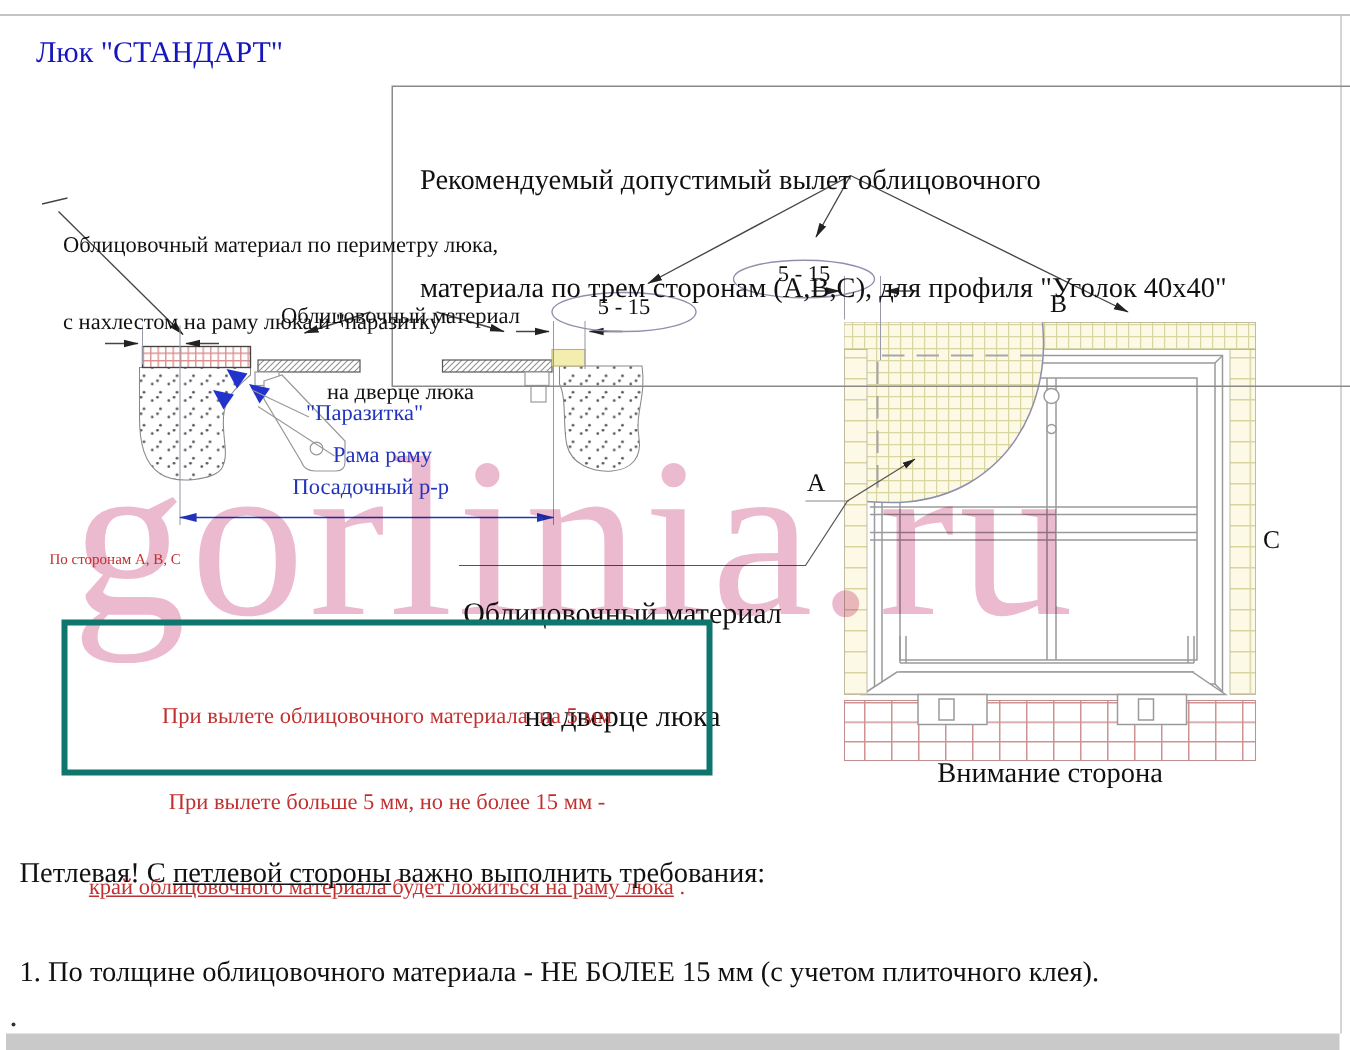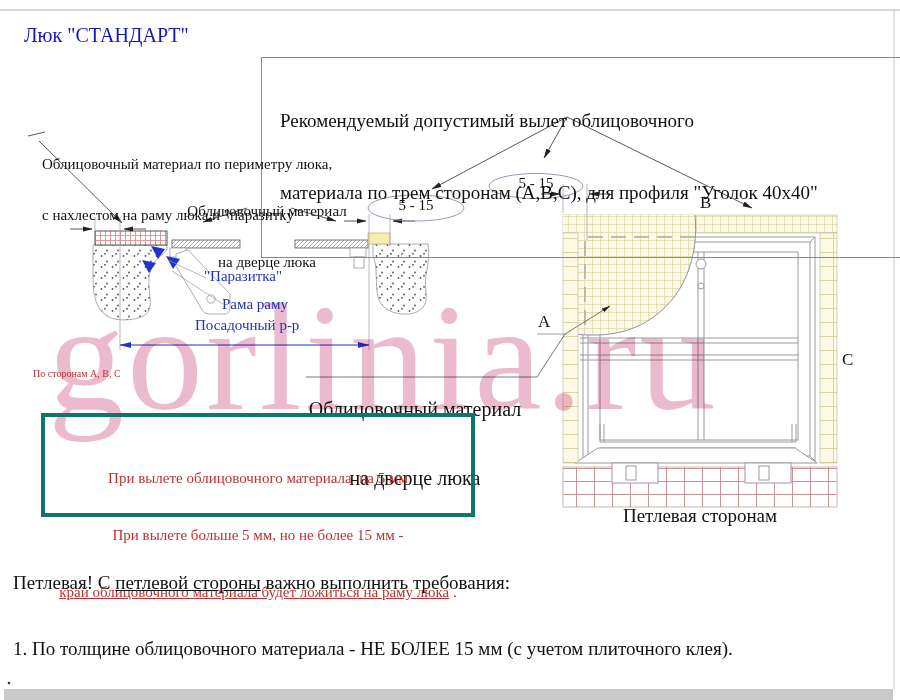--- a/index.html
+++ b/index.html
@@ -214,21 +214,21 @@
 
   <div class="t sideletter la">А</div>
   <div class="t sideletter lb">В</div>
   <div class="t sideletter lc">С</div>
 
   <div class="t bigtext">
     <span style="display:block">Облицовочный материал</span>
     <span style="display:block">на дверце люка</span>
   </div>
 
-  <div class="t hinge">Петлевая сторонам</div>
+  <div class="t hinge">Внимание сторона</div>
 
   <div class="t red redhead">По сторонам А, В, С</div>
 
   <div class="t red redbox">
     <div class="reqline">При вылете облицовочного материала  на 5 мм</div>
     <div class="reqline">При вылете больше 5 мм, но не более 15 мм -</div>
     <div class="reqline"><span class="u">край облицовочного материала будет ложиться на раму люка</span><span> .</span></div>
   </div>
 
   <div class="t req">

